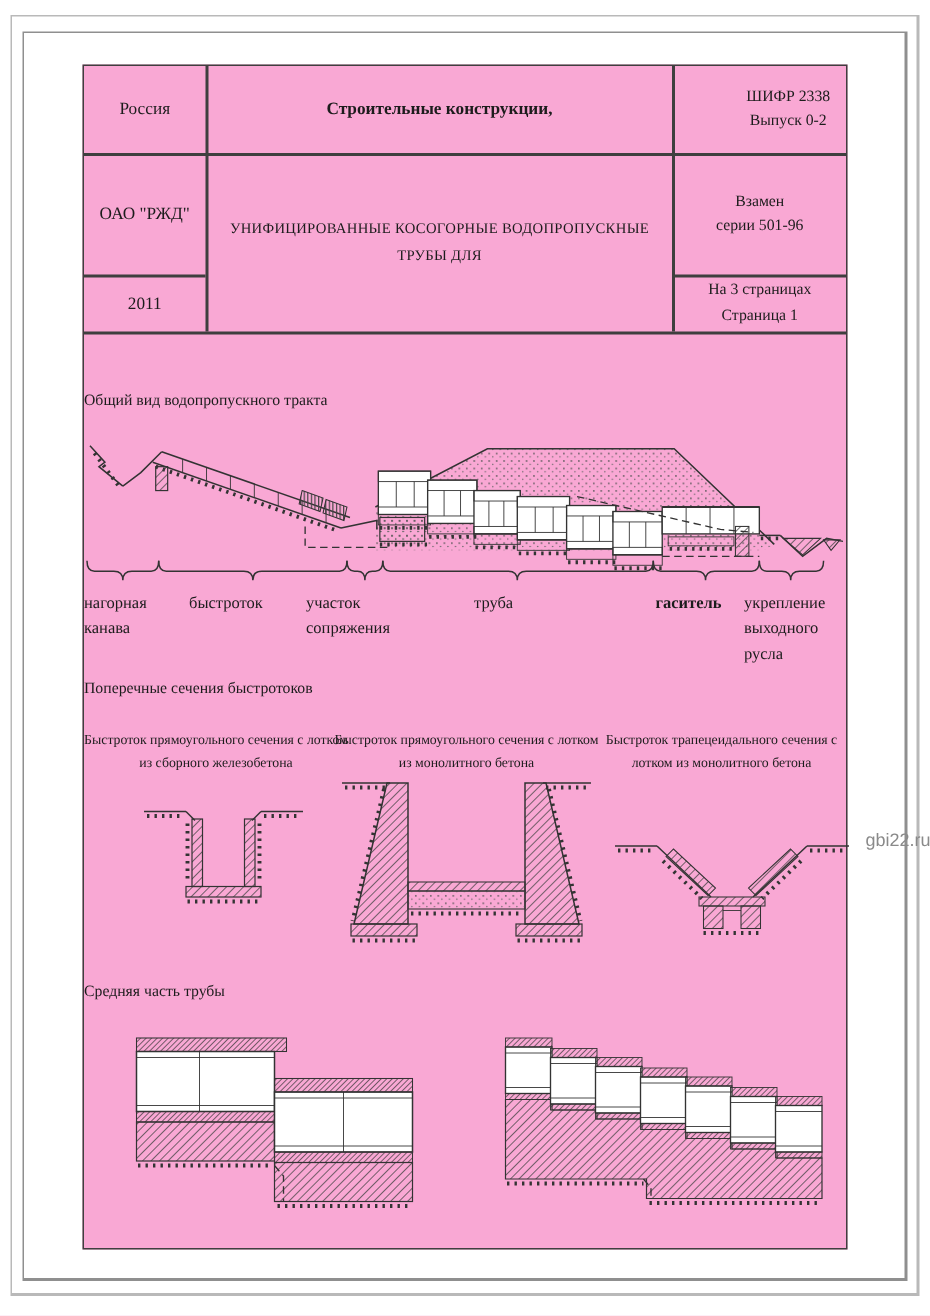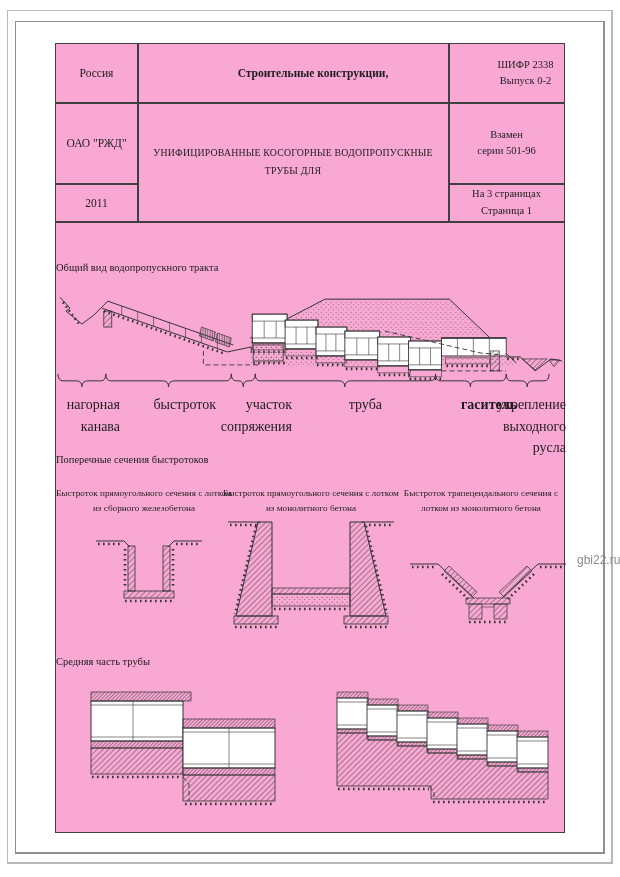--- a/index.html
+++ b/index.html
@@ -12,21 +12,21 @@
   .doc { position:absolute; left:55px; top:43px; width:508px; height:788px;
          border:1.5px solid #3f3f3f; background:#f9a8d4; }
   .vline,.hline { position:absolute; background:#3f3f3f; }
   .cell { position:absolute; display:flex; flex-direction:column; align-items:center;
           justify-content:center; text-align:center; }
   .f11 { font-size:11.5px; }
   .f10 { font-size:10.5px; line-height:1.55; }
   .bold { font-weight:bold; line-height:1.45; }
   .doctitle { font-size:9.8px; line-height:1.8; letter-spacing:0.2px; }
   .sec-title { position:absolute; width:100%; text-align:left; font-size:10.5px; }
-  .brace-label { position:absolute; text-align:right; font-size:14px; line-height:1.55; }
+  .brace-label { position:absolute; text-align:left; font-size:11px; line-height:1.55; }
   .caption { position:absolute; text-align:center; font-size:9.2px; line-height:1.6; }
   .drawing { position:absolute; }
   .watermark { position:absolute; left:577px; top:553px; font-family:"Liberation Sans", sans-serif;
                font-size:12px; color:#8a8a8a; }
   
   .ln   { stroke:#333; stroke-width:1; fill:none; }
   .lnT  { stroke:#333; stroke-width:1.5; fill:none; }
   .tick { stroke:#333; stroke-width:2.6; stroke-dasharray:1.6 3.4; fill:none; }
   .dash { stroke:#333; stroke-width:0.9; stroke-dasharray:5 3; fill:none; }
   .thin { stroke:#333; stroke-width:0.6; fill:none; }
@@ -43,21 +43,21 @@
     <div class="vline" style="left:81px; top:0; width:1.5px; height:177px;"></div>
     <div class="vline" style="left:392px; top:0; width:1.5px; height:177px;"></div>
     <div class="hline" style="left:0; top:58px; width:508px; height:1.5px;"></div>
     <div class="hline" style="left:0; top:139px; width:81px; height:1.5px;"></div>
     <div class="hline" style="left:392px; top:139px; width:116px; height:1.5px;"></div>
     <div class="hline" style="left:0; top:177px; width:508px; height:1.5px;"></div>
 
     <div class="cell f11" style="left:0; top:0; width:81px; height:58px;">
       <span>Россия</span>
     </div>
-    <div class="cell f11 bold" style="left:82px; top:0; width:310px; height:58px;margin-left:20px;">
+    <div class="cell f11 bold" style="left:82px; top:0; width:310px; height:58px;">
       <span>Строительные конструкции,</span>
     </div>
     <div class="cell f10" style="left:412px; top:0; width:115px; height:58px;">
       <span>ШИФР 2338</span>
       <span>Выпуск 0-2</span>
     </div>
     <div class="cell f11" style="left:0; top:59px; width:81px; height:80px;">
       <span>ОАО "РЖД"</span>
     </div>
     <div class="cell doctitle" style="left:82px; top:59px; width:310px; height:117px;">

